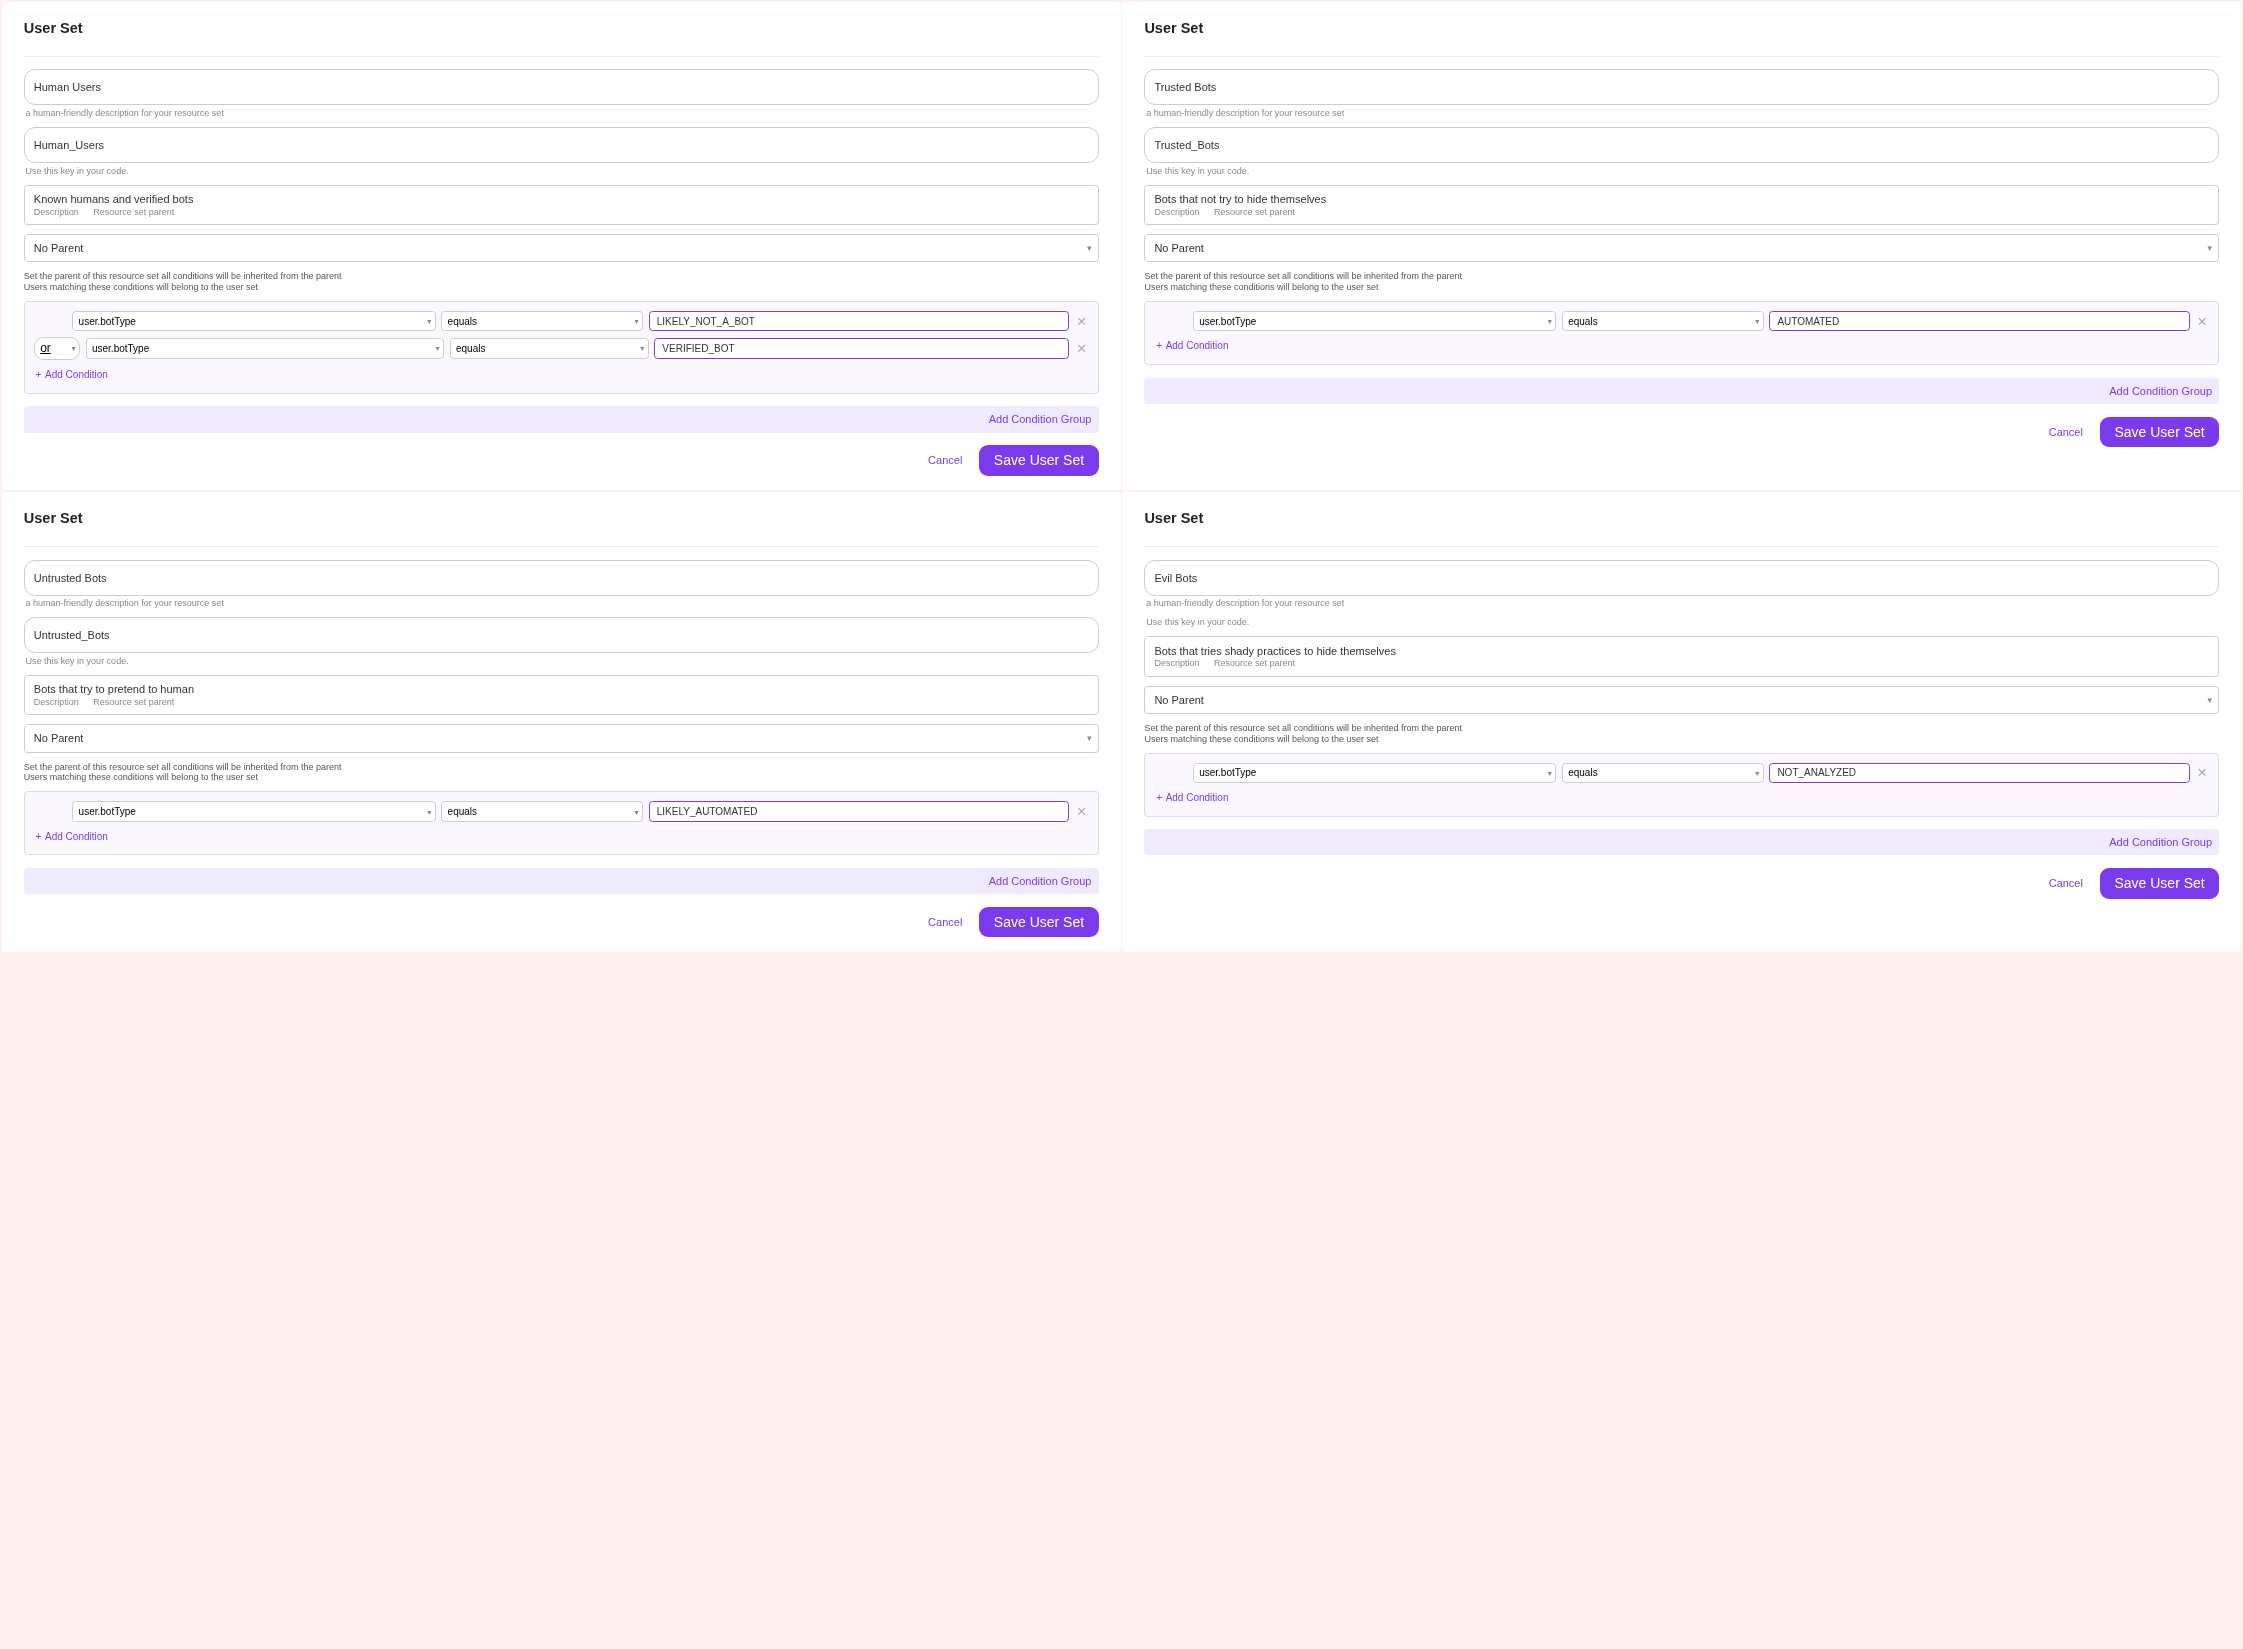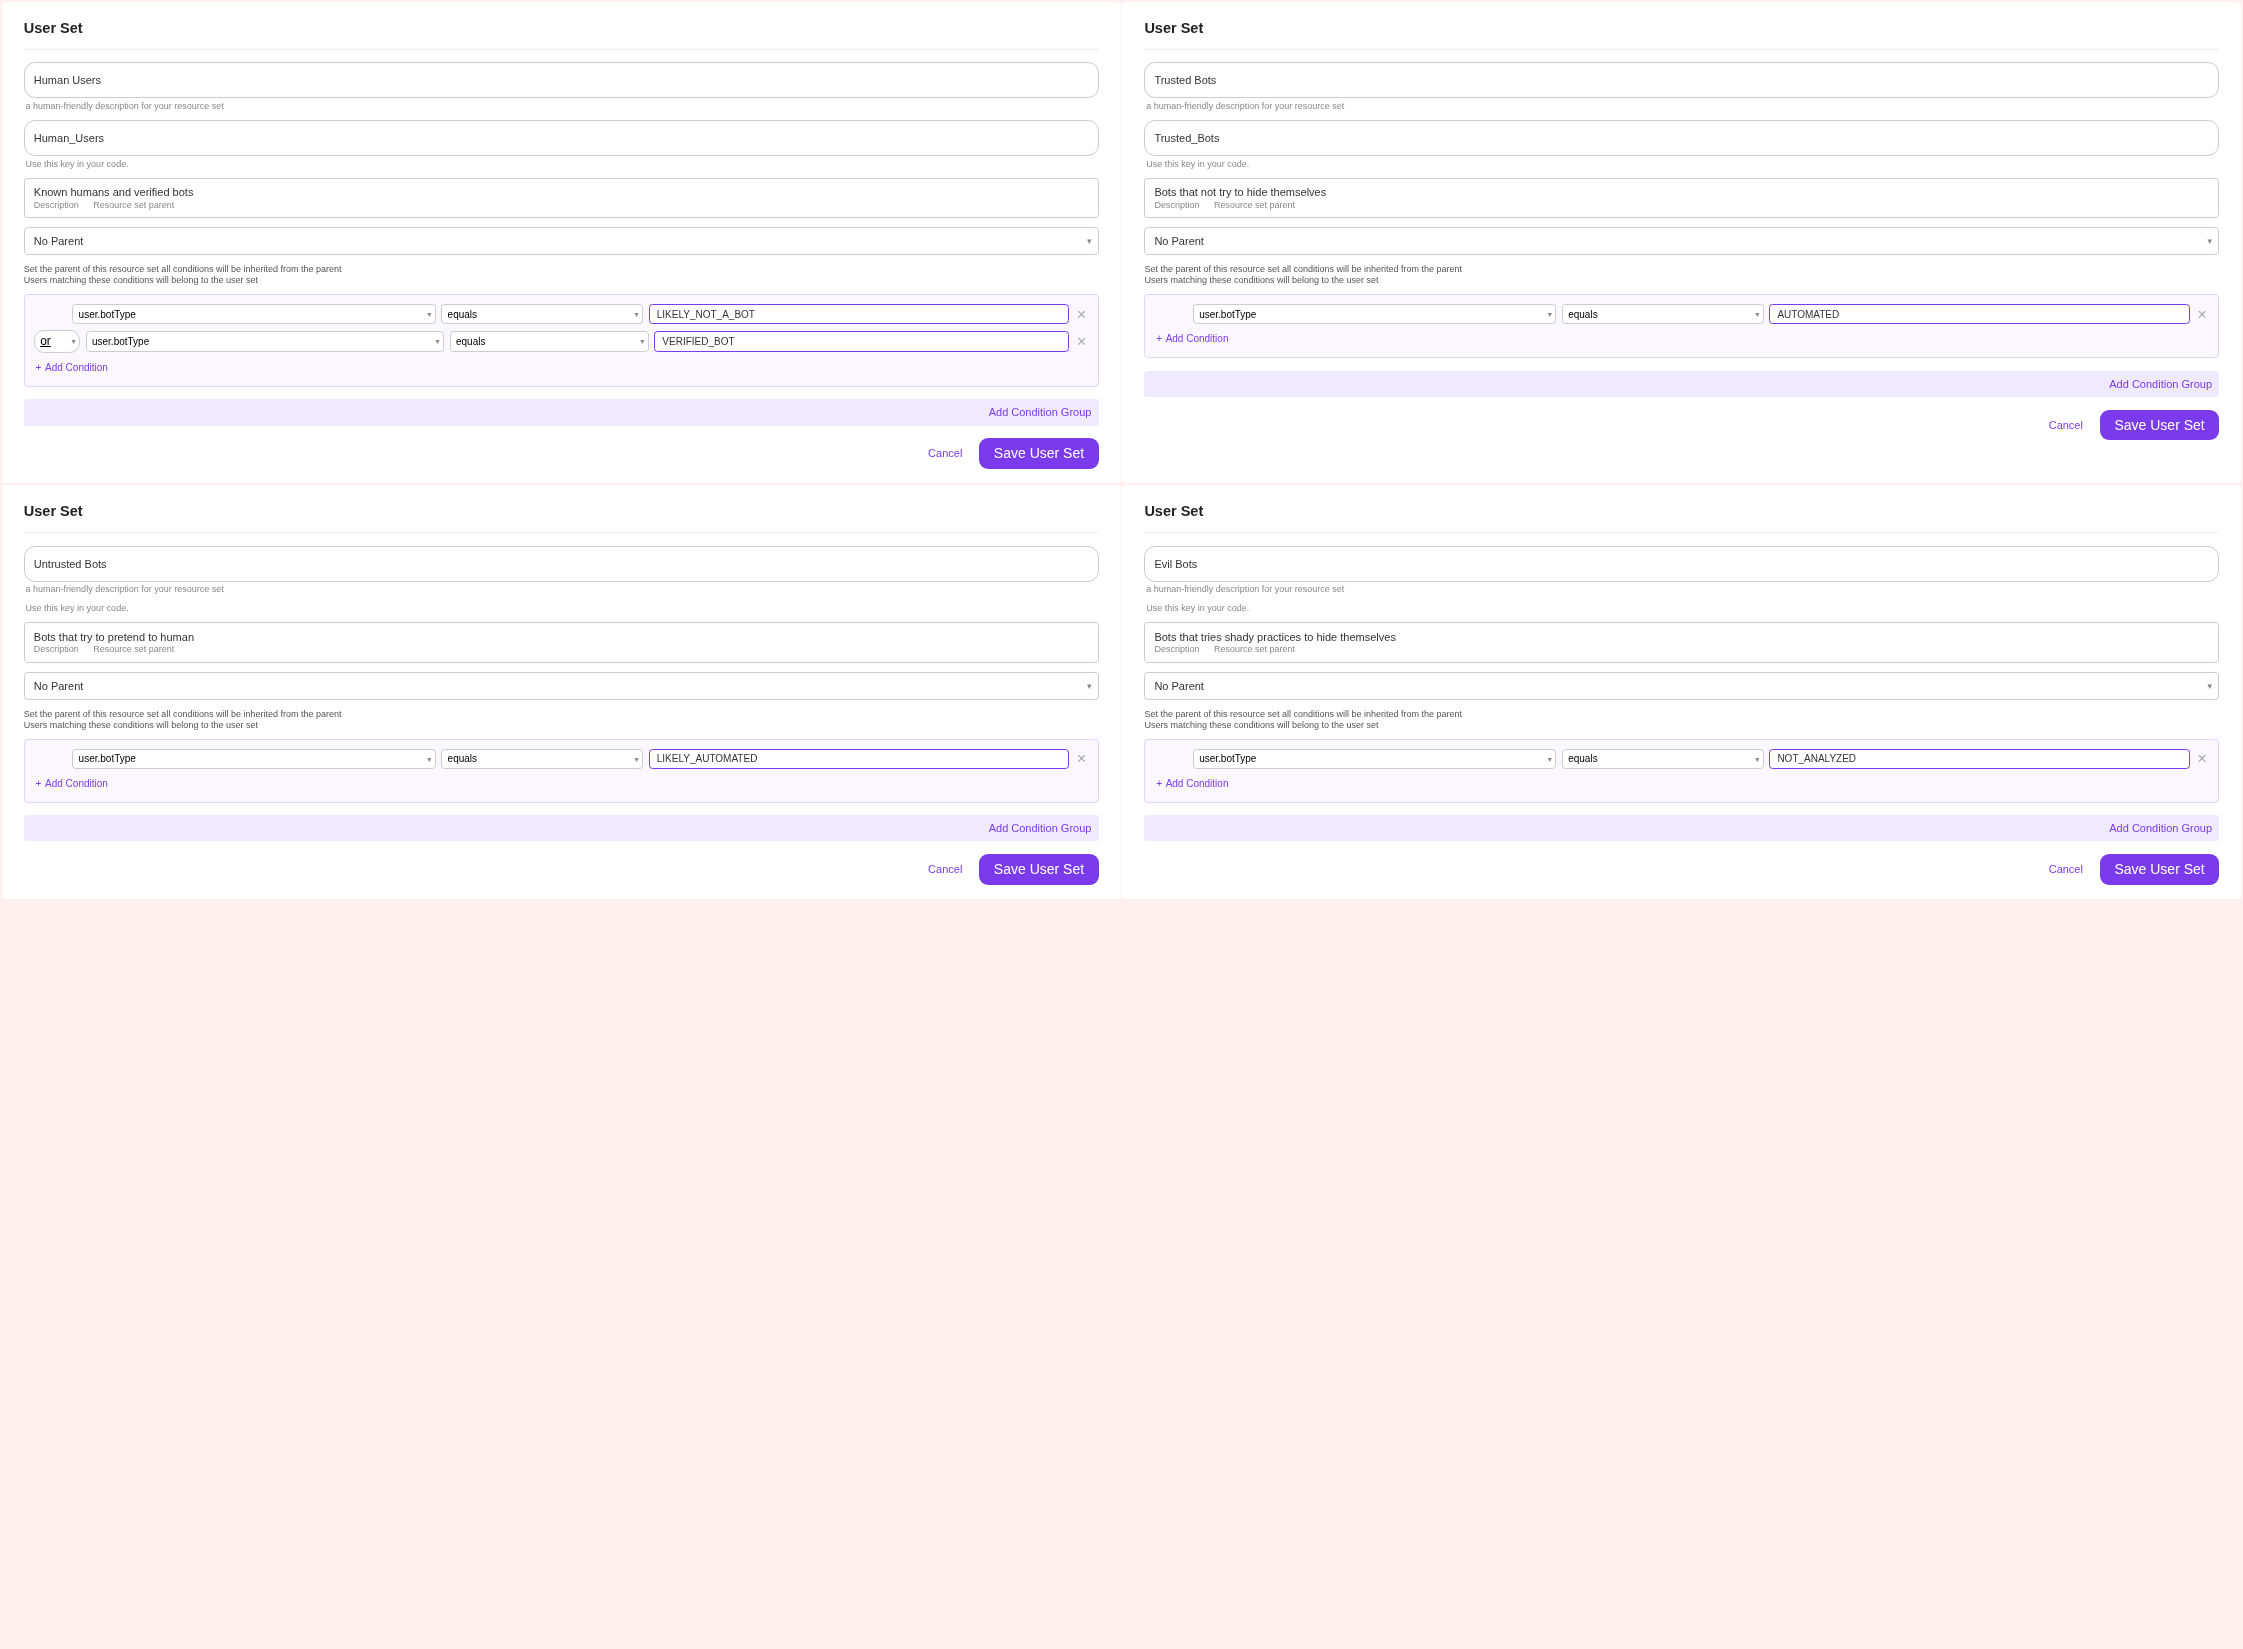--- a/index.html
+++ b/index.html
@@ -18,21 +18,21 @@
     .card {
       background: #fff;
       padding: 18px 22px 14.5px;
       border-radius: 3.6px;
     }
     .card-title {
       font-size: 14.5px;
       font-weight: 600;
       color: #222;
       margin-bottom: 12.7px;
-      padding-bottom: 13px;
+      padding-bottom: 20px;
       border-bottom: 0.9px solid #eee;
     }
     .field-group {
       margin-bottom: 9px;
     }
     .field-input {
       width: 100%;
       border: 0.9px solid #ccc;
       border-radius: 11px;
       padding: 11px 9px;
@@ -396,20 +396,21 @@
   </div>
     <div class="card">
     <div class="card-title">User Set</div>
 
     <div class="field-group">
       <input class="field-input" value="Untrusted Bots" style="">
       <div class="field-hint">a human-friendly description for your resource set</div>
     </div>
 
     <div class="field-group">
+      <input class="field-input" value="Untrusted_Bots" style="">
       <div class="field-hint">Use this key in your code.</div>
     </div>
 
     <div class="field-group">
       <div class="description-block">
         <div class="description-text">Bots that try to pretend to human</div>
         <div class="description-labels">
           <span>Description</span>
           <span>Resource set parent</span>
         </div>

